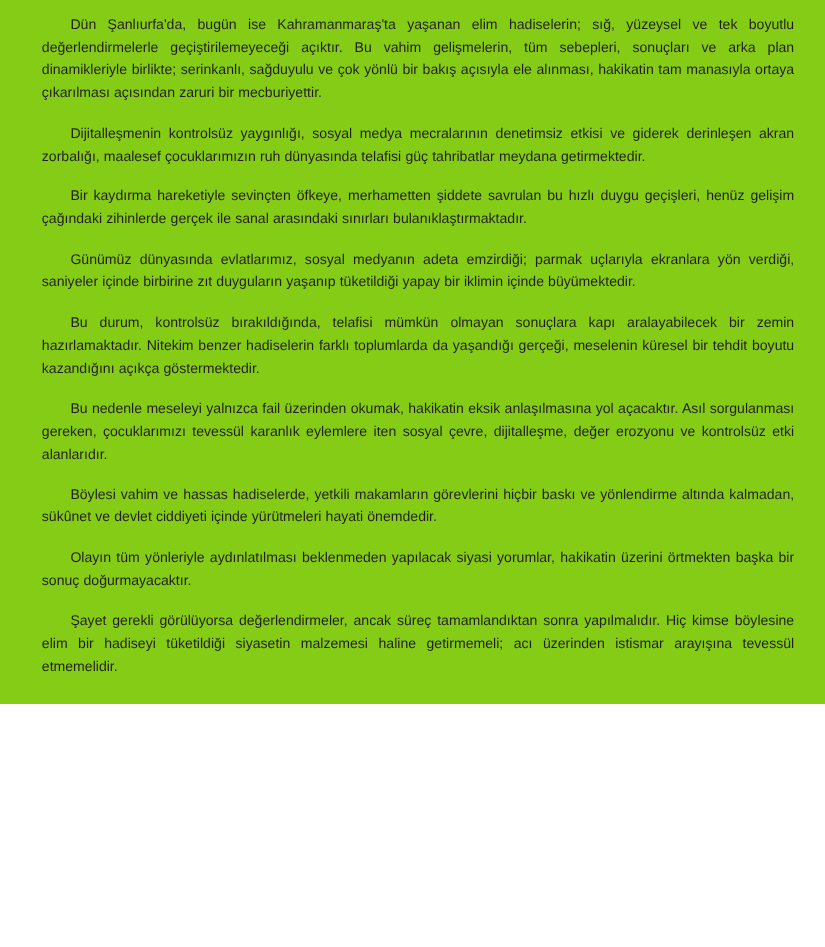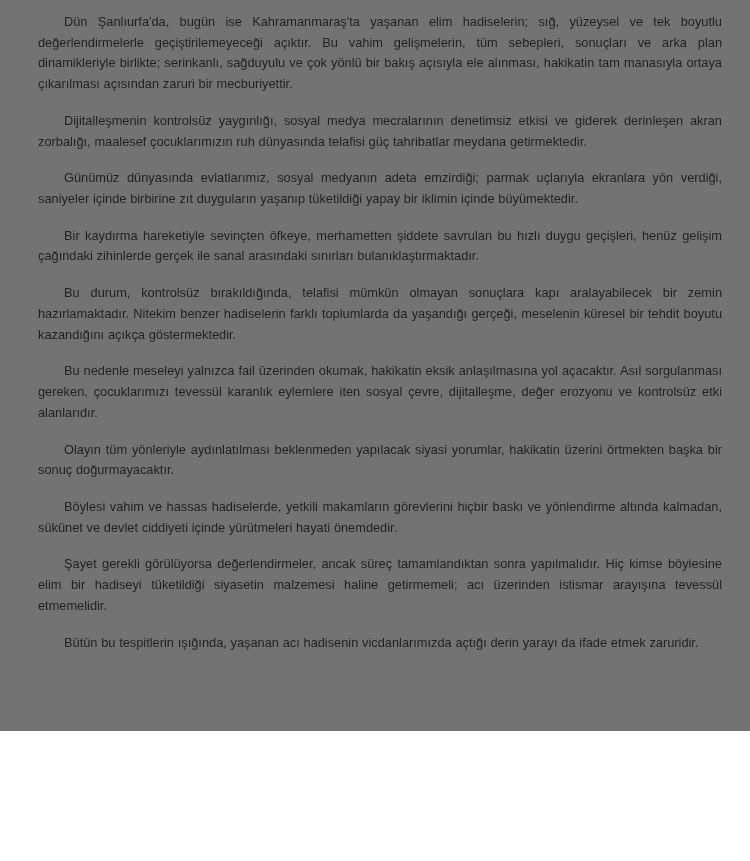--- a/index.html
+++ b/index.html
@@ -10,45 +10,44 @@
   body {
     width: 750px;
     height: 861px;
     font-family: "Liberation Sans", sans-serif;
     color: #231f20;
     overflow: hidden;
   }
   .page {
     box-sizing: border-box;
     width: 750px;
-    height: 731px;
+    height: 640px;
     padding: 12px 28px 0 38px;
-    background: #737373;
+    background: #84cc16;
   }
   .para {
     margin: 0 0 16px 0;
     font-size: 12.8px;
     line-height: 1.62;
     text-align: justify;
     text-indent: 26px;
     color: #231f20;
     word-spacing: 0.2px;
   }
   .para:last-child {
     margin-bottom: 0;
   }
 </style>
 </head>
 <body>
 
 <div class="page">
   <p class="para">Dün Şanlıurfa'da, bugün ise Kahramanmaraş'ta yaşanan elim hadiselerin; sığ, yüzeysel ve tek boyutlu değerlendirmelerle geçiştirilemeyeceği açıktır. Bu vahim gelişmelerin, tüm sebepleri, sonuçları ve arka plan dinamikleriyle birlikte; serinkanlı, sağduyulu ve çok yönlü bir bakış açısıyla ele alınması, hakikatin tam manasıyla ortaya çıkarılması açısından zaruri bir mecburiyettir.</p>
   <p class="para">Dijitalleşmenin kontrolsüz yaygınlığı, sosyal medya mecralarının denetimsiz etkisi ve giderek derinleşen akran zorbalığı, maalesef çocuklarımızın ruh dünyasında telafisi güç tahribatlar meydana getirmektedir.</p>
+  <p class="para">Bir kaydırma hareketiyle sevinçten öfkeye, merhametten şiddete savrulan bu hızlı duygu geçişleri, henüz gelişim çağındaki zihinlerde gerçek ile sanal arasındaki sınırları bulanıklaştırmaktadır.</p>
   <p class="para">Günümüz dünyasında evlatlarımız, sosyal medyanın adeta emzirdiği; parmak uçlarıyla ekranlara yön verdiği, saniyeler içinde birbirine zıt duyguların yaşanıp tüketildiği yapay bir iklimin içinde büyümektedir.</p>
-  <p class="para">Bir kaydırma hareketiyle sevinçten öfkeye, merhametten şiddete savrulan bu hızlı duygu geçişleri, henüz gelişim çağındaki zihinlerde gerçek ile sanal arasındaki sınırları bulanıklaştırmaktadır.</p>
   <p class="para">Bu durum, kontrolsüz bırakıldığında, telafisi mümkün olmayan sonuçlara kapı aralayabilecek bir zemin hazırlamaktadır. Nitekim benzer hadiselerin farklı toplumlarda da yaşandığı gerçeği, meselenin küresel bir tehdit boyutu kazandığını açıkça göstermektedir.</p>
   <p class="para">Bu nedenle meseleyi yalnızca fail üzerinden okumak, hakikatin eksik anlaşılmasına yol açacaktır. Asıl sorgulanması gereken, çocuklarımızı tevessül karanlık eylemlere iten sosyal çevre, dijitalleşme, değer erozyonu ve kontrolsüz etki alanlarıdır.</p>
+  <p class="para">Böylesi vahim ve hassas hadiselerde, yetkili makamların görevlerini hiçbir baskı ve yönlendirme altında kalmadan, sükûnet ve devlet ciddiyeti içinde yürütmeleri hayati önemdedir.</p>
   <p class="para">Olayın tüm yönleriyle aydınlatılması beklenmeden yapılacak siyasi yorumlar, hakikatin üzerini örtmekten başka bir sonuç doğurmayacaktır.</p>
-  <p class="para">Böylesi vahim ve hassas hadiselerde, yetkili makamların görevlerini hiçbir baskı ve yönlendirme altında kalmadan, sükûnet ve devlet ciddiyeti içinde yürütmeleri hayati önemdedir.</p>
   <p class="para">Şayet gerekli görülüyorsa değerlendirmeler, ancak süreç tamamlandıktan sonra yapılmalıdır. Hiç kimse böylesine elim bir hadiseyi tüketildiği siyasetin malzemesi haline getirmemeli; acı üzerinden istismar arayışına tevessül etmemelidir.</p>
-  <p class="para">Bütün bu tespitlerin ışığında, yaşanan acı hadisenin vicdanlarımızda açtığı derin yarayı da ifade etmek zaruridir.</p>
 
 </div>
 
 </body></html>

